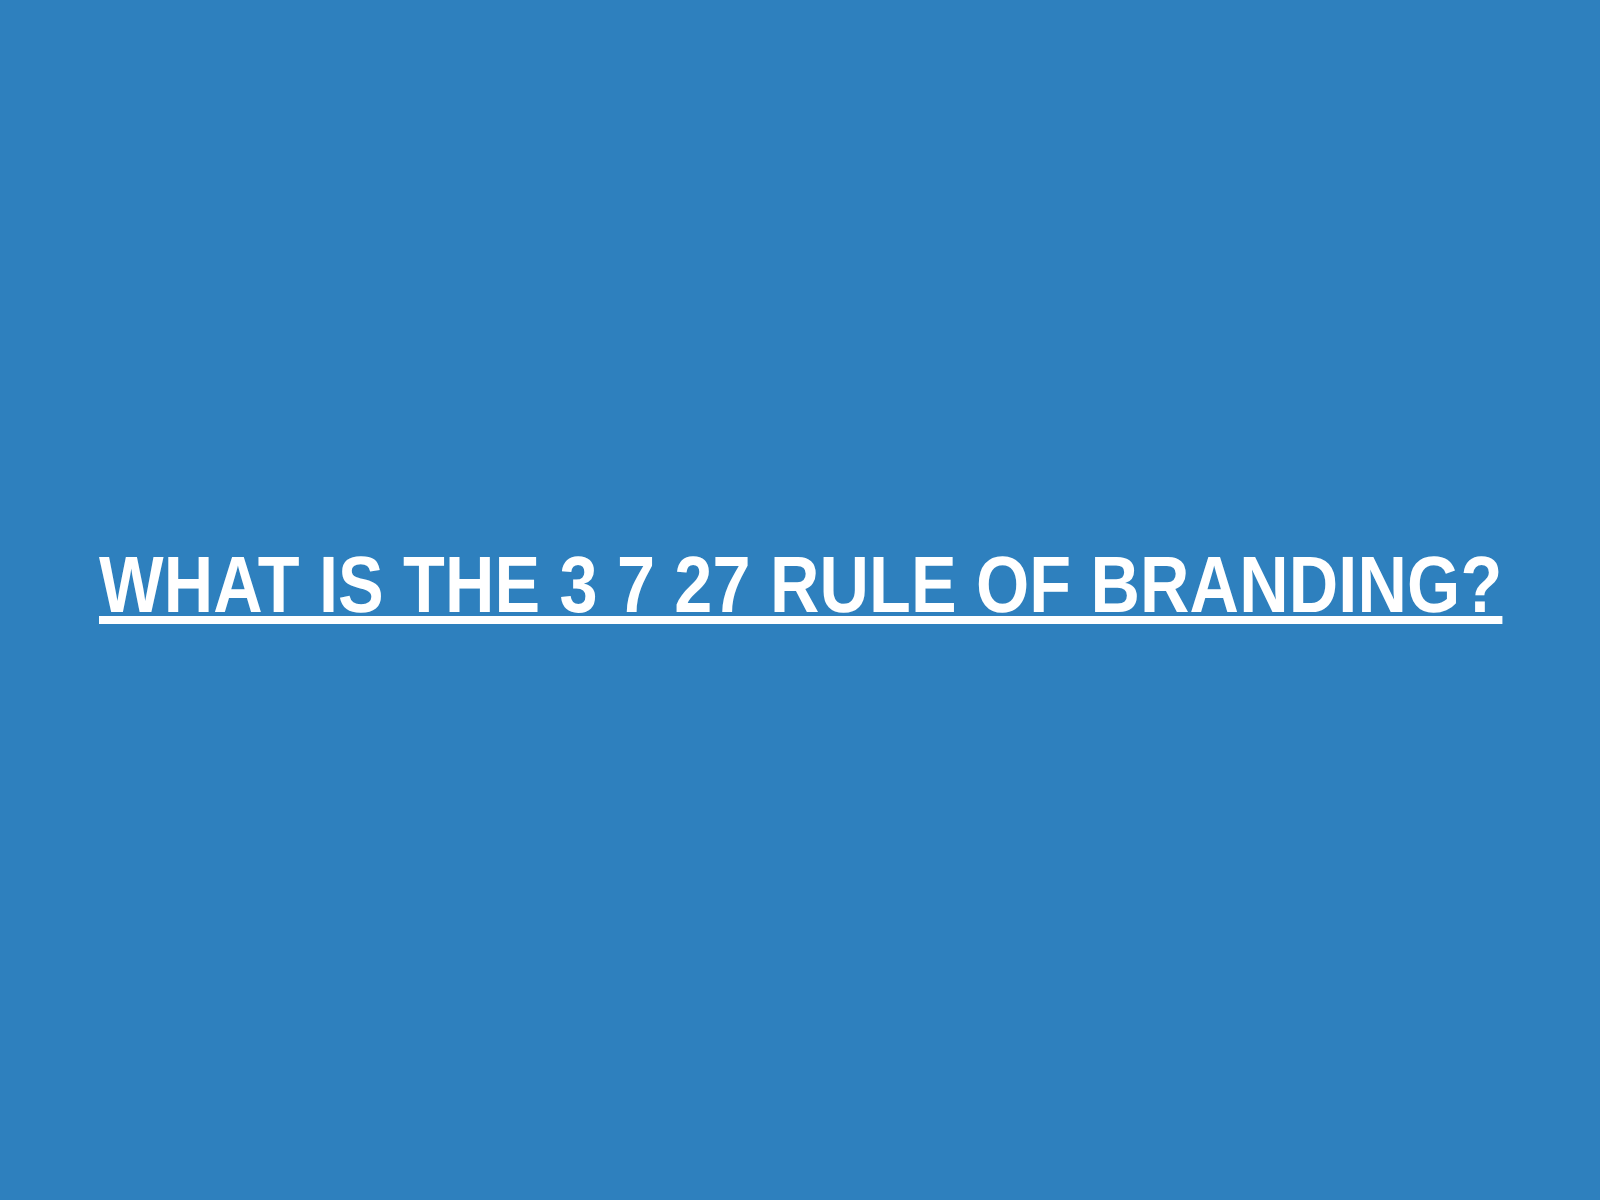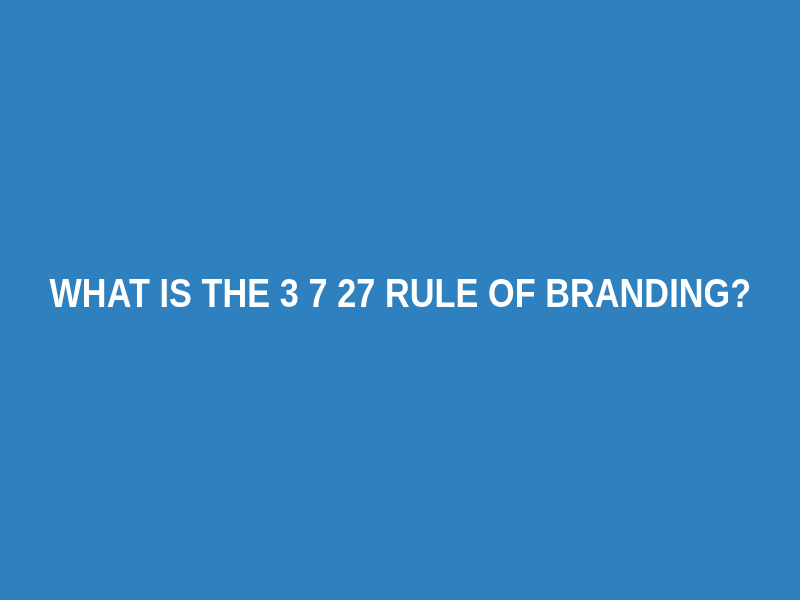--- a/index.html
+++ b/index.html
@@ -27,20 +27,21 @@
     justify-content: center;
   }
 
   
   .headline-band {
     width: 100%;
     display: flex;
     justify-content: center;
     
     margin-top: -14px;
+    text-decoration: underline;
   }
 
   .headline {
     margin: 0;
     padding: 0;
     color: #ffffff;
     font-family: "Liberation Sans", sans-serif;
     font-weight: 700;
     font-size: 40px;
     line-height: 1.05;

